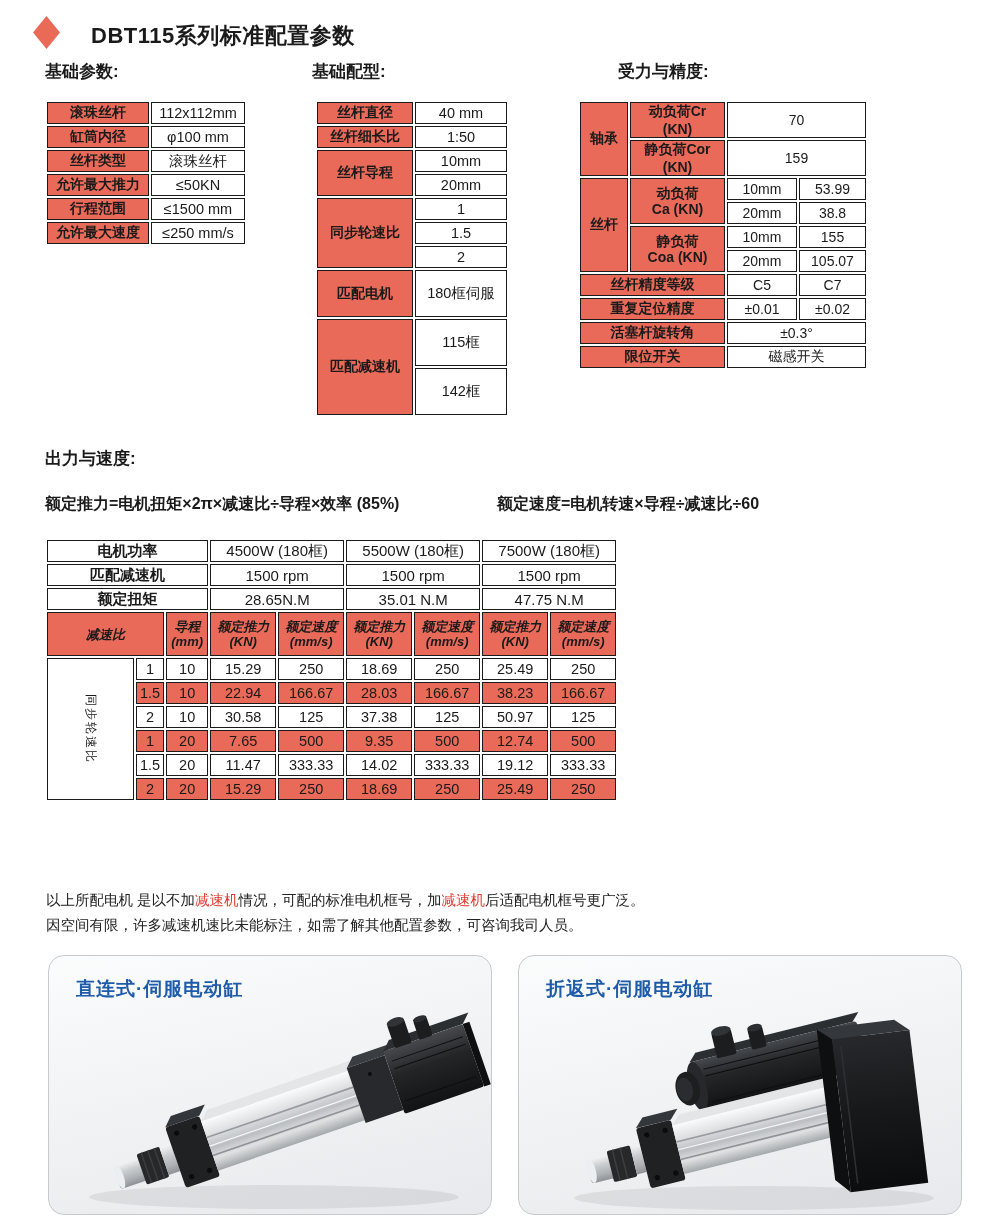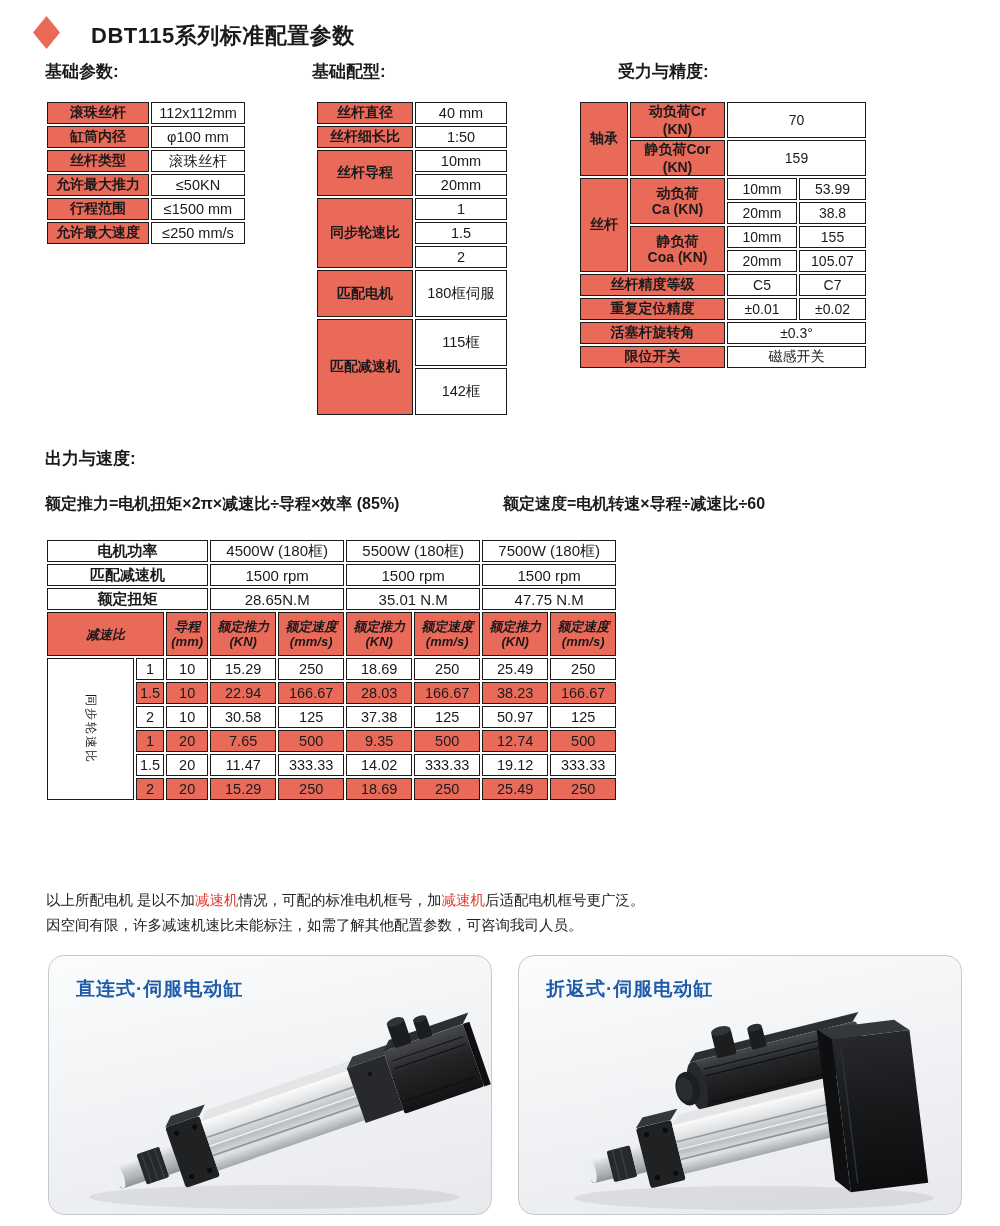--- a/index.html
+++ b/index.html
@@ -11,21 +11,21 @@
     font-family:"Liberation Sans","DejaVu Sans",sans-serif;color:#1a1a1a;overflow:hidden;
   }
   
   .diamond{position:absolute;left:33px;top:16px;width:27px;height:33px;background:var(--accent-red);
     clip-path:polygon(50% 0,100% 50%,50% 100%,0 50%);}
   .page-title{position:absolute;left:75px;top:21px;font-size:22px;font-weight:700;letter-spacing:.5px;margin-left:16px;}
   .sec-head{position:absolute;font-size:17px;font-weight:700;}
   #h-basic{left:45px;top:60px;} #h-config{left:312px;top:60px;} #h-force{left:578px;top:60px;margin-left:40px;}
   #h-output{left:45px;top:447px;}
   .formula{position:absolute;top:494px;font-size:16px;font-weight:600;}
-  #formula-thrust{left:45px;} #formula-speed{left:497px;margin-left:6px;}
+  #formula-thrust{left:45px;} #formula-speed{left:497px;}
 
   
   table.t{border-collapse:separate;border-spacing:2px;table-layout:fixed;position:absolute;}
   table.t td{border:1.4px solid #1b1b1b;text-align:center;vertical-align:middle;
     padding:0 3px;height:20px;font-size:14.5px;background:#fff;overflow:hidden;}
   table.t td.lab{background:var(--cell-red);font-weight:700;font-size:14px;}
   table.t td.val{background:#fff;font-weight:400;margin-left:8px;}
   .pre{white-space:pre-line;line-height:16px;}
   #t-basic{left:45px;top:100px;}
   #t-config{left:315px;top:100px;}

